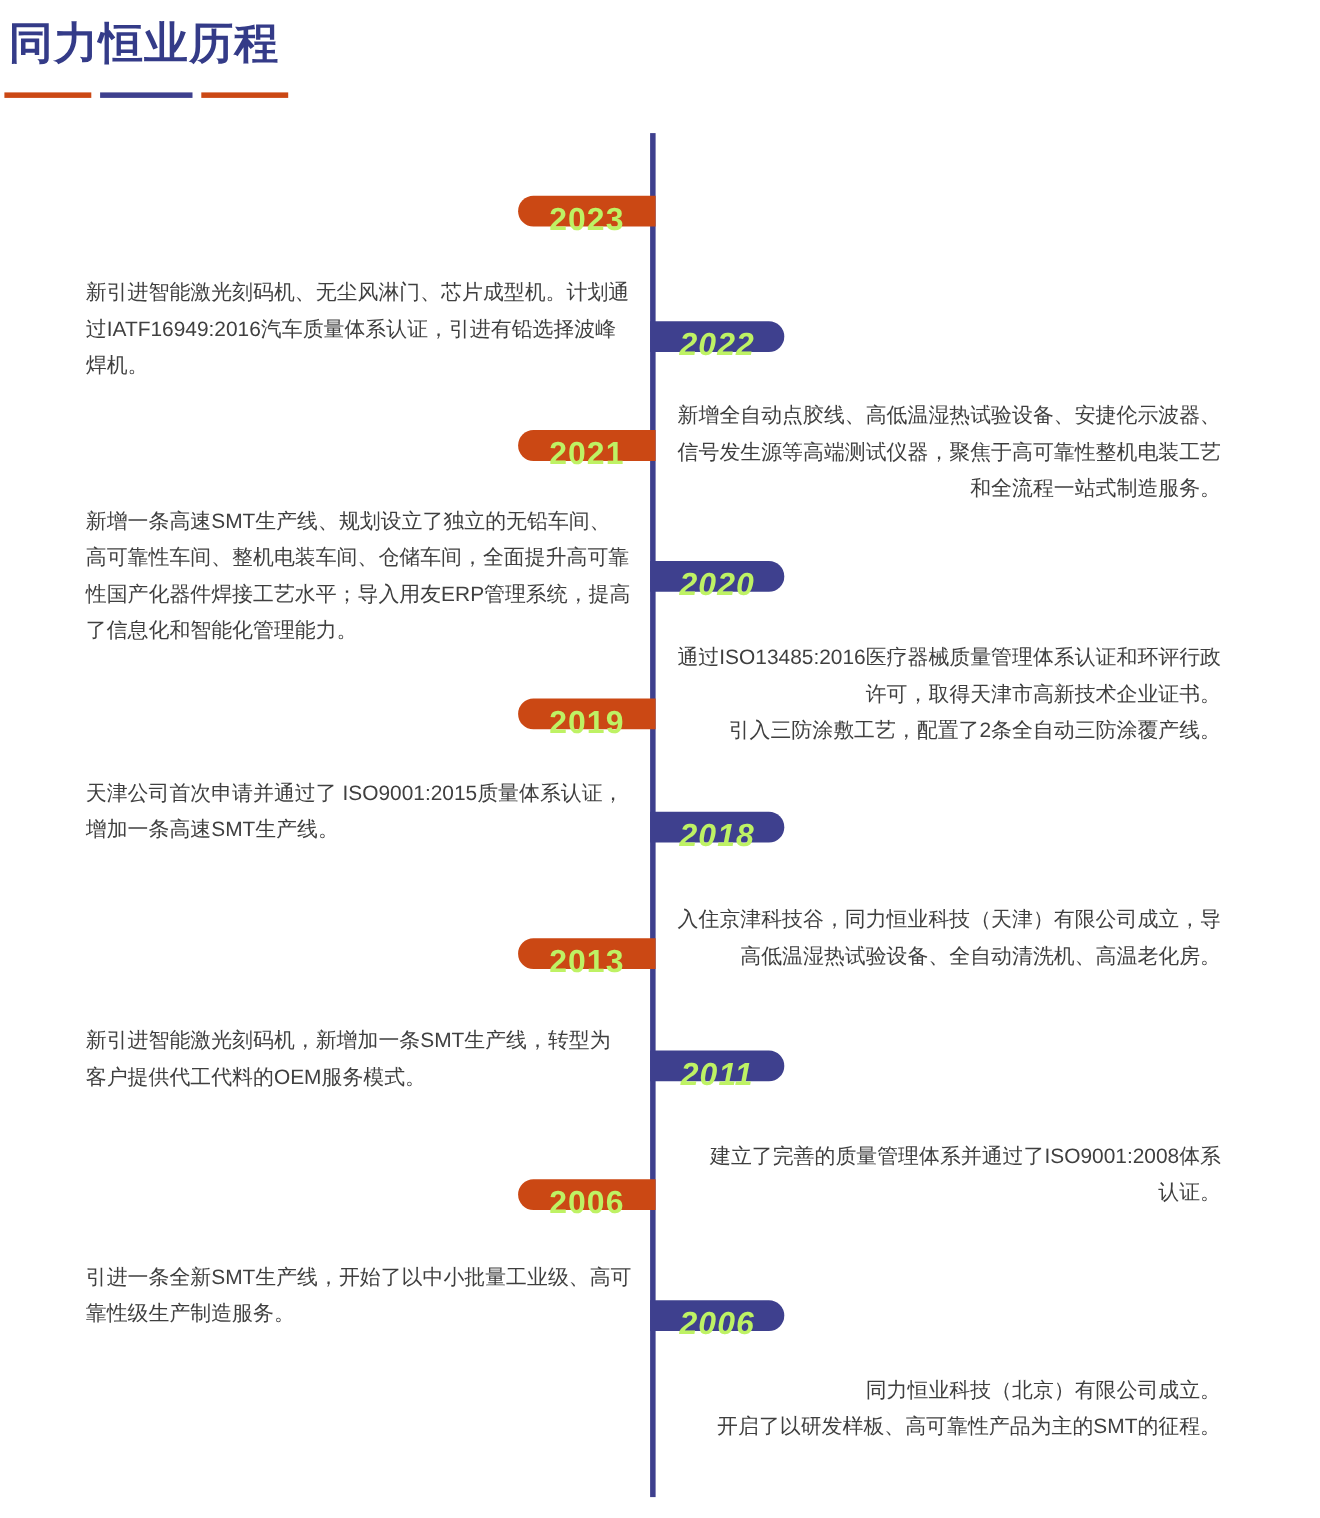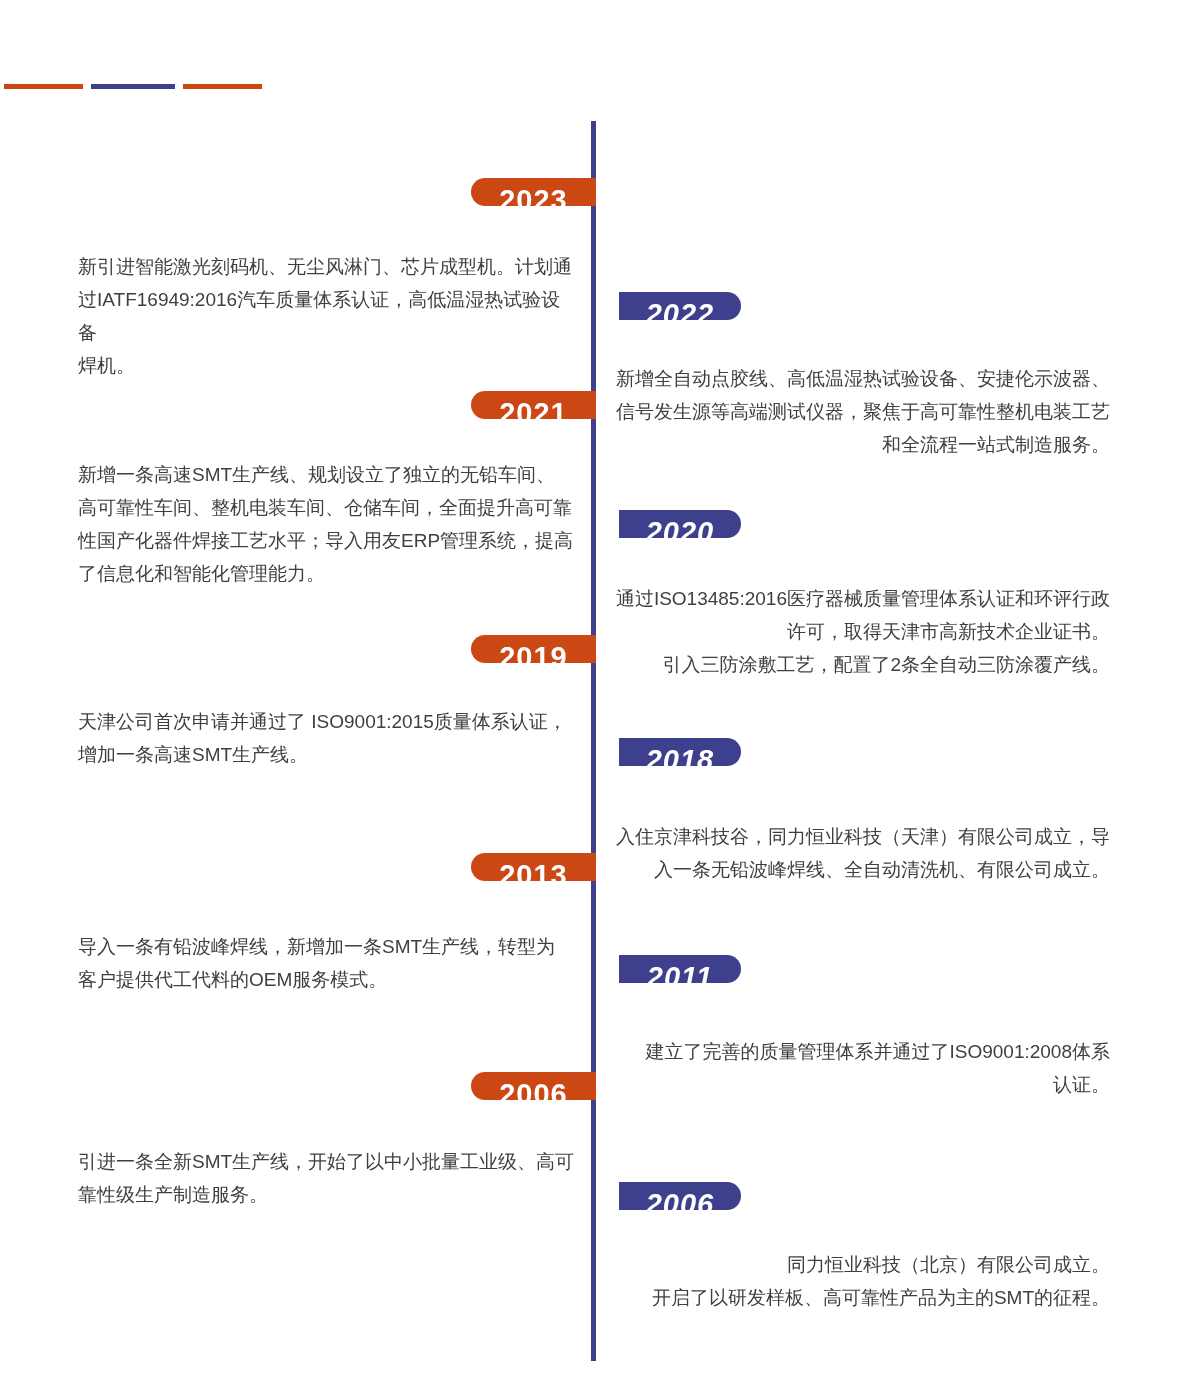--- a/index.html
+++ b/index.html
@@ -51,23 +51,22 @@
   
   .entry { position: absolute; }
   .entry .badge {
     position: absolute;
     top: 0;
     height: 28px;
     line-height: 45px;
     text-align: center;
     font-size: 29px;
     font-weight: 700;
-    color: #ffffff;
+    color: #bef264;
     letter-spacing: 1px;
-    margin-left: 28px;
   }
   .entry.left  { left: 78px;  width: 518px; }
   .entry.right { left: 591px; width: 516px; }
   .entry.left .badge {
     right: 0;
     width: 125px;
     background: var(--orange, #CB4814);
     border-radius: 16px 0 0 16px;
   }
   .entry.right .badge {
@@ -85,33 +84,34 @@
     white-space: pre-line;
   }
   .entry.left  .milestone { left: 0;    width: 500px; }
   .entry.right .milestone { left: 21px; width: 498px; text-align: right; }
 </style>
 </head>
 <body>
 
 <div class="page">
 
+  <h1 class="page-title">同力恒业历程</h1>
 
   <div class="title-bars">
     <span class="bar orange"></span>
     <span class="bar indigo"></span>
     <span class="bar orange"></span>
   </div>
 
   <div class="axis"></div>
 
   <div class="entry left" style="top:178px">
     <div class="badge">2023</div>
     <div class="milestone" style="top:72px">新引进智能激光刻码机、无尘风淋门、芯片成型机。计划通
-过IATF16949:2016汽车质量体系认证，高低温湿热试验设备
+过IATF16949:2016汽车质量体系认证，引进有铅选择波峰
 焊机。</div>
   </div>
 
   <div class="entry right" style="top:292px">
     <div class="badge">2022</div>
     <div class="milestone" style="top:70px">新增全自动点胶线、高低温湿热试验设备、安捷伦示波器、
 信号发生源等高端测试仪器，聚焦于高可靠性整机电装工艺
 和全流程一站式制造服务。</div>
   </div>
 
@@ -132,26 +132,26 @@
 
   <div class="entry left" style="top:635px">
     <div class="badge">2019</div>
     <div class="milestone" style="top:70px">天津公司首次申请并通过了 ISO9001:2015质量体系认证，
 增加一条高速SMT生产线。</div>
   </div>
 
   <div class="entry right" style="top:738px">
     <div class="badge">2018</div>
     <div class="milestone" style="top:82px">入住京津科技谷，同力恒业科技（天津）有限公司成立，导
-入一条无铅波峰焊线、全自动清洗机、有限公司成立。</div>
+高低温湿热试验设备、全自动清洗机、高温老化房。</div>
   </div>
 
   <div class="entry left" style="top:853px">
     <div class="badge">2013</div>
-    <div class="milestone" style="top:77px">导入一条有铅波峰焊线，新增加一条SMT生产线，转型为
+    <div class="milestone" style="top:77px">新引进智能激光刻码机，新增加一条SMT生产线，转型为
 客户提供代工代料的OEM服务模式。</div>
   </div>
 
   <div class="entry right" style="top:955px">
     <div class="badge">2011</div>
     <div class="milestone" style="top:80px">建立了完善的质量管理体系并通过了ISO9001:2008体系
 认证。</div>
   </div>
 
   <div class="entry left" style="top:1072px">

